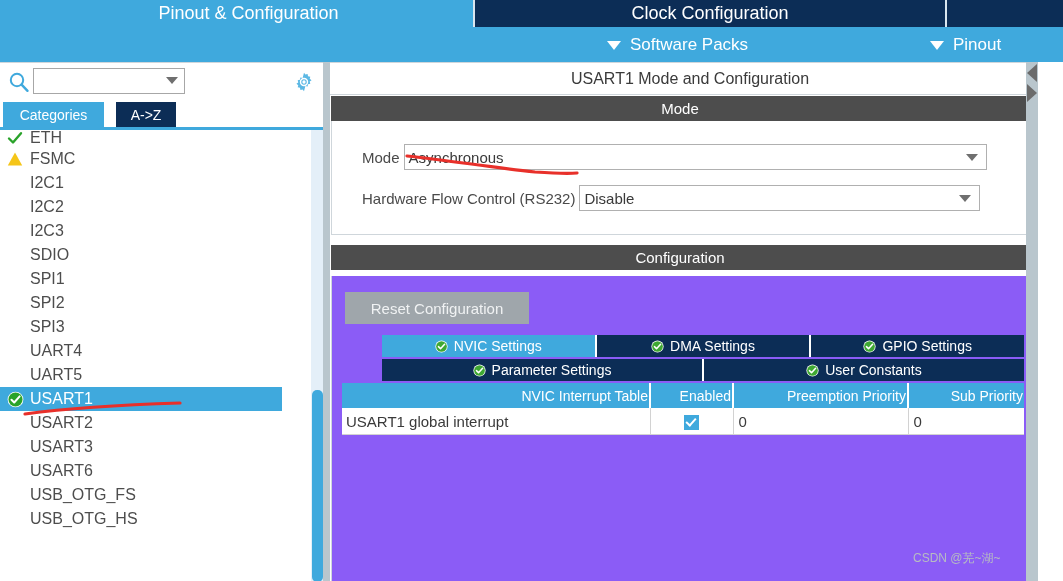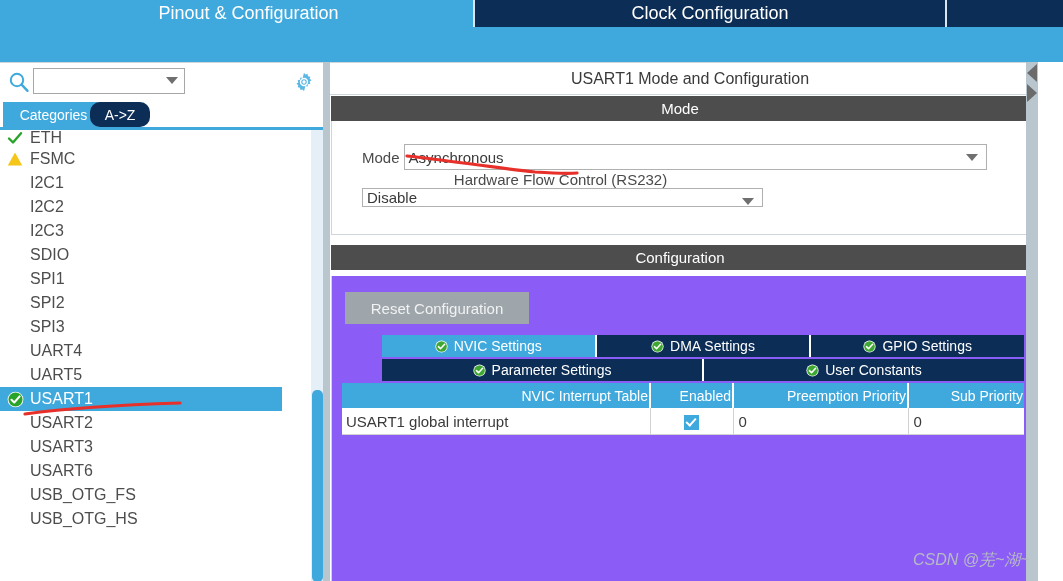--- a/index.html
+++ b/index.html
@@ -173,24 +173,23 @@
     font-size: 14px;
     color: #ffffff;
     white-space: nowrap;
   }
   .cat-tab.active {
     left: 3px;
     width: 101px;
     background: #3fa9dd;
   }
   .cat-tab.inactive {
-    left: 90px;
+    left: 116px;
     width: 60px;
     background: #0c2d56;
-    border-radius: 10px;
   }
   .cat-underline {
     position: absolute;
     left: 0; top: 64px;
     width: 330px;
     height: 3px;
     background: #3fa9dd;
   }
 
   .periph-list {
@@ -336,21 +335,21 @@
     position: absolute;
     right: 8px;
     top: 9px;
     width: 0; height: 0;
     border-left: 6px solid transparent;
     border-right: 6px solid transparent;
     border-top: 7px solid #6f6f6f;
   }
   .row-mode { left: 30px; top: 23px; }
   .row-mode .combo { width: 583px; }
-  .row-hfc { left: 30px; top: 50px; flex-direction: column; }
+  .row-hfc { left: 30px; top: 64px; }
   .row-hfc .combo { width: 401px; }
 
   .conf-header {
     left: 1px; top: 182px;
     width: 698px;
   }
   .conf-body {
     position: absolute;
     left: 1px; top: 213px;
     width: 698px;
@@ -494,41 +493,50 @@
 
   
   .annot {
     position: absolute;
     pointer-events: none;
   }
 
   .watermark {
     position: absolute;
     left: 913px; top: 550px;
-    font-size: 16px;
+    font-size: 12px;
     color: #b7bcc2;
     white-space: nowrap;
-    font-style: italic;
   }
 </style>
 </head>
 <body>
 
 <div id="app">
 
   <div class="topbar">
     <div class="toptab-row">
       <div class="toptab light toptab-pinout-conf">
         <span>Pinout &amp; Configuration</span>
       </div>
       <div class="toptab dark toptab-clock-conf">
         <span>Clock Configuration</span>
       </div>
       <div class="toptab dark toptab-extra">
         <span></span>
+      </div>
+    </div>
+    <div class="submenu-row">
+      <div class="submenu-item submenu-softpacks">
+        <span class="caret"></span>
+        <span>Software Packs</span>
+      </div>
+      <div class="submenu-item submenu-pinout">
+        <span class="caret"></span>
+        <span>Pinout</span>
       </div>
     </div>
   </div>
 
   <div class="sidebar">
 
     <div class="search-row">
       <span class="search-icon">
         <svg width="22" height="22" viewBox="0 0 22 22">
           <circle cx="9" cy="9" r="6.2" fill="none" stroke="#3fa9dd" stroke-width="2"></circle>

